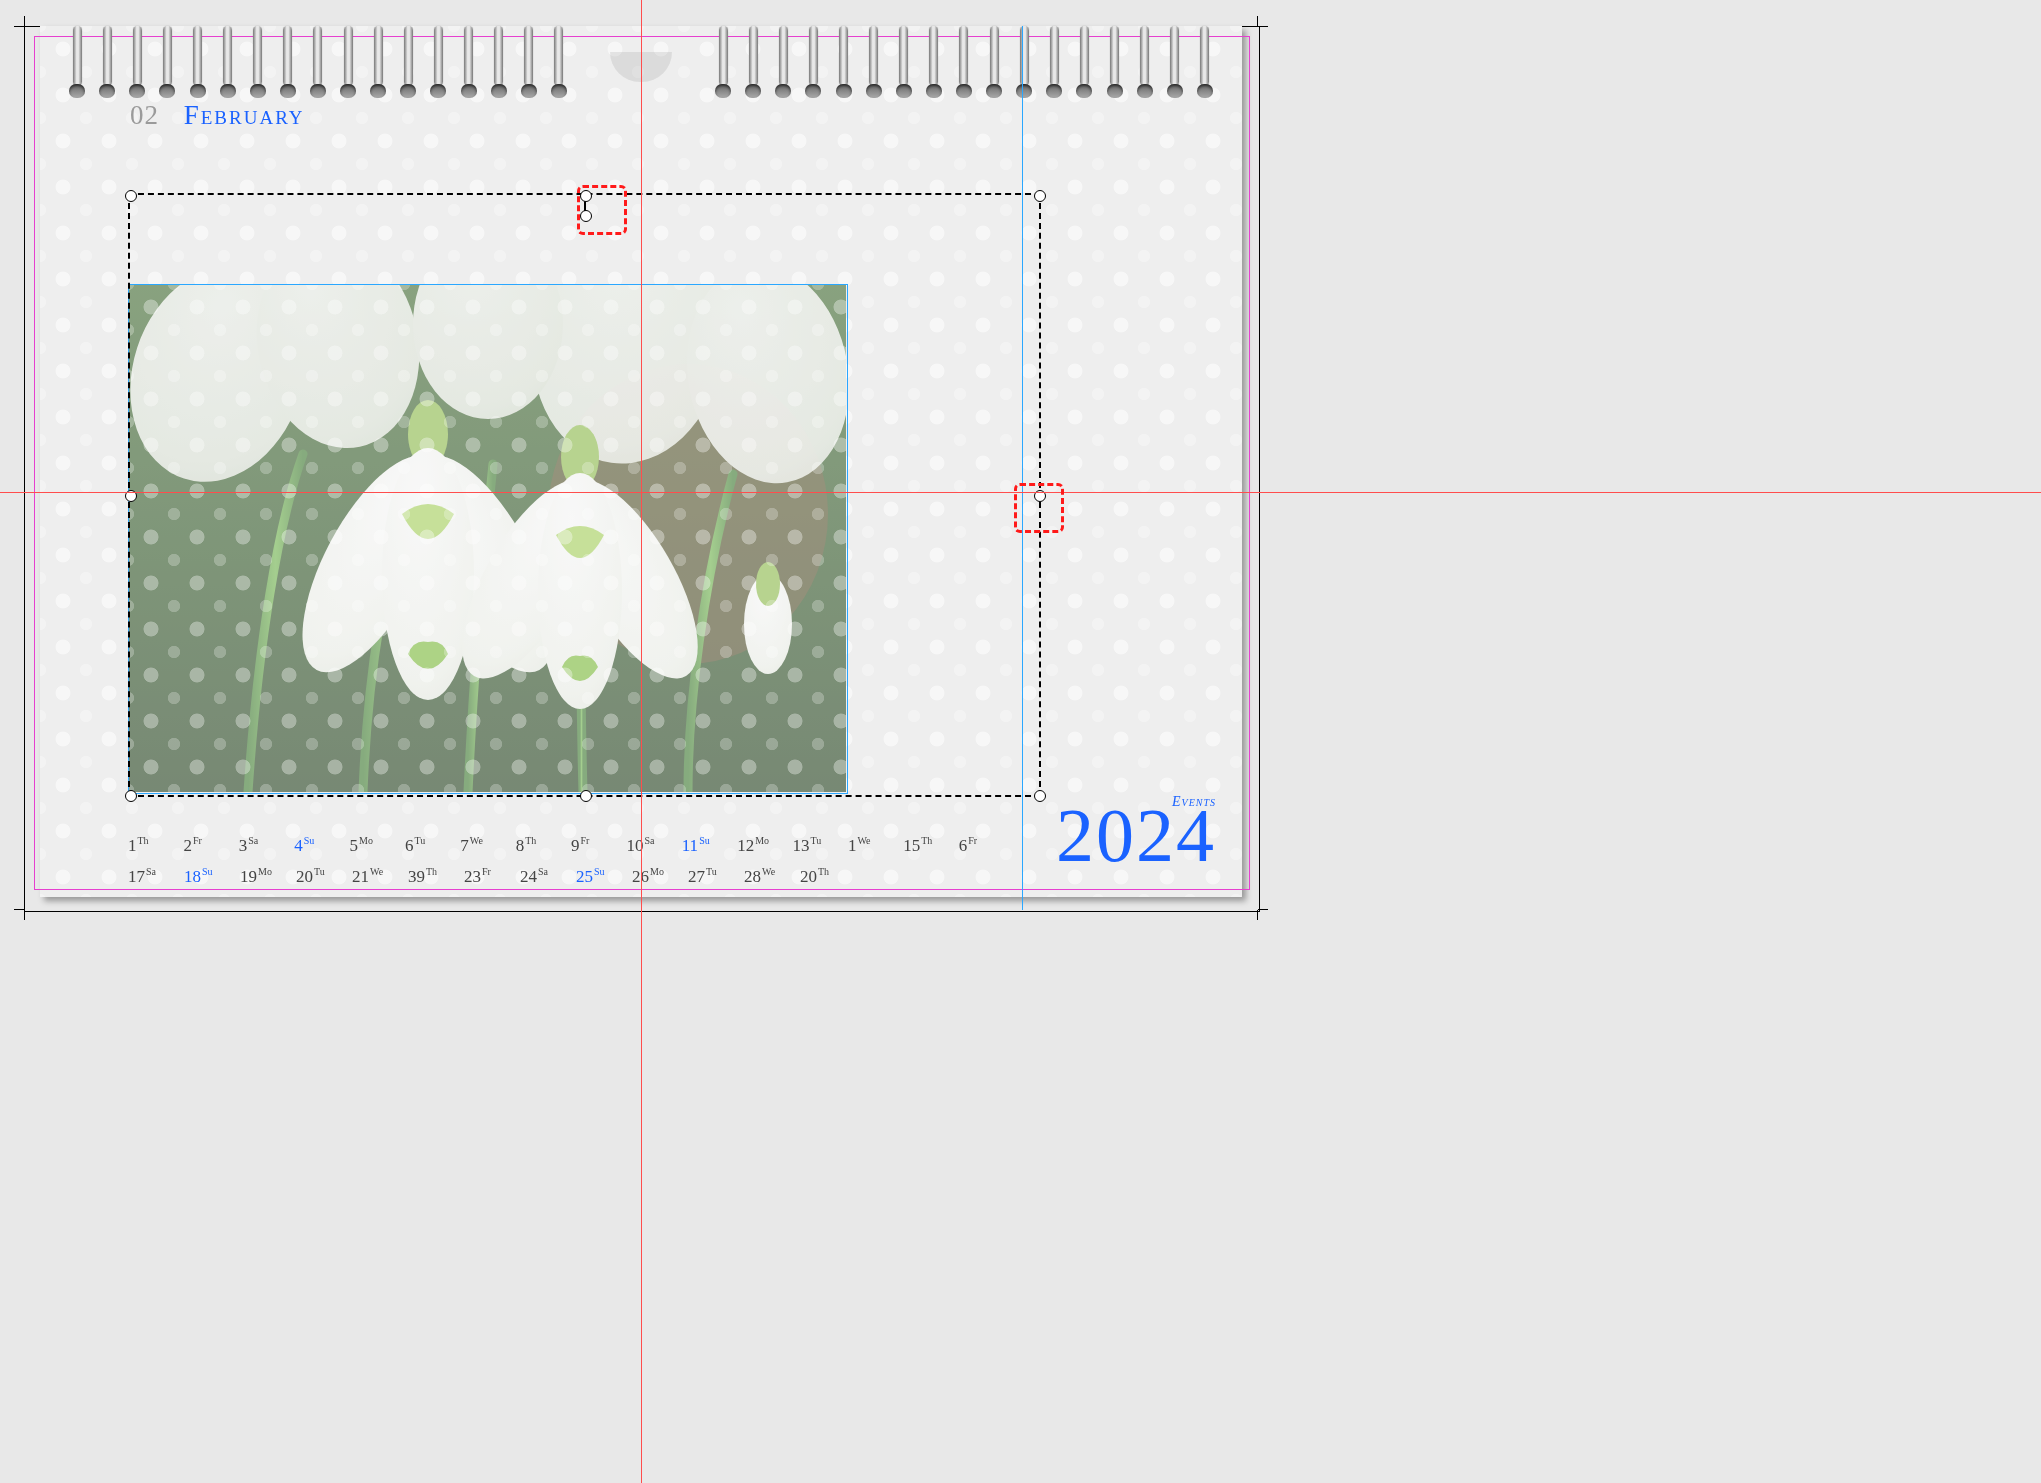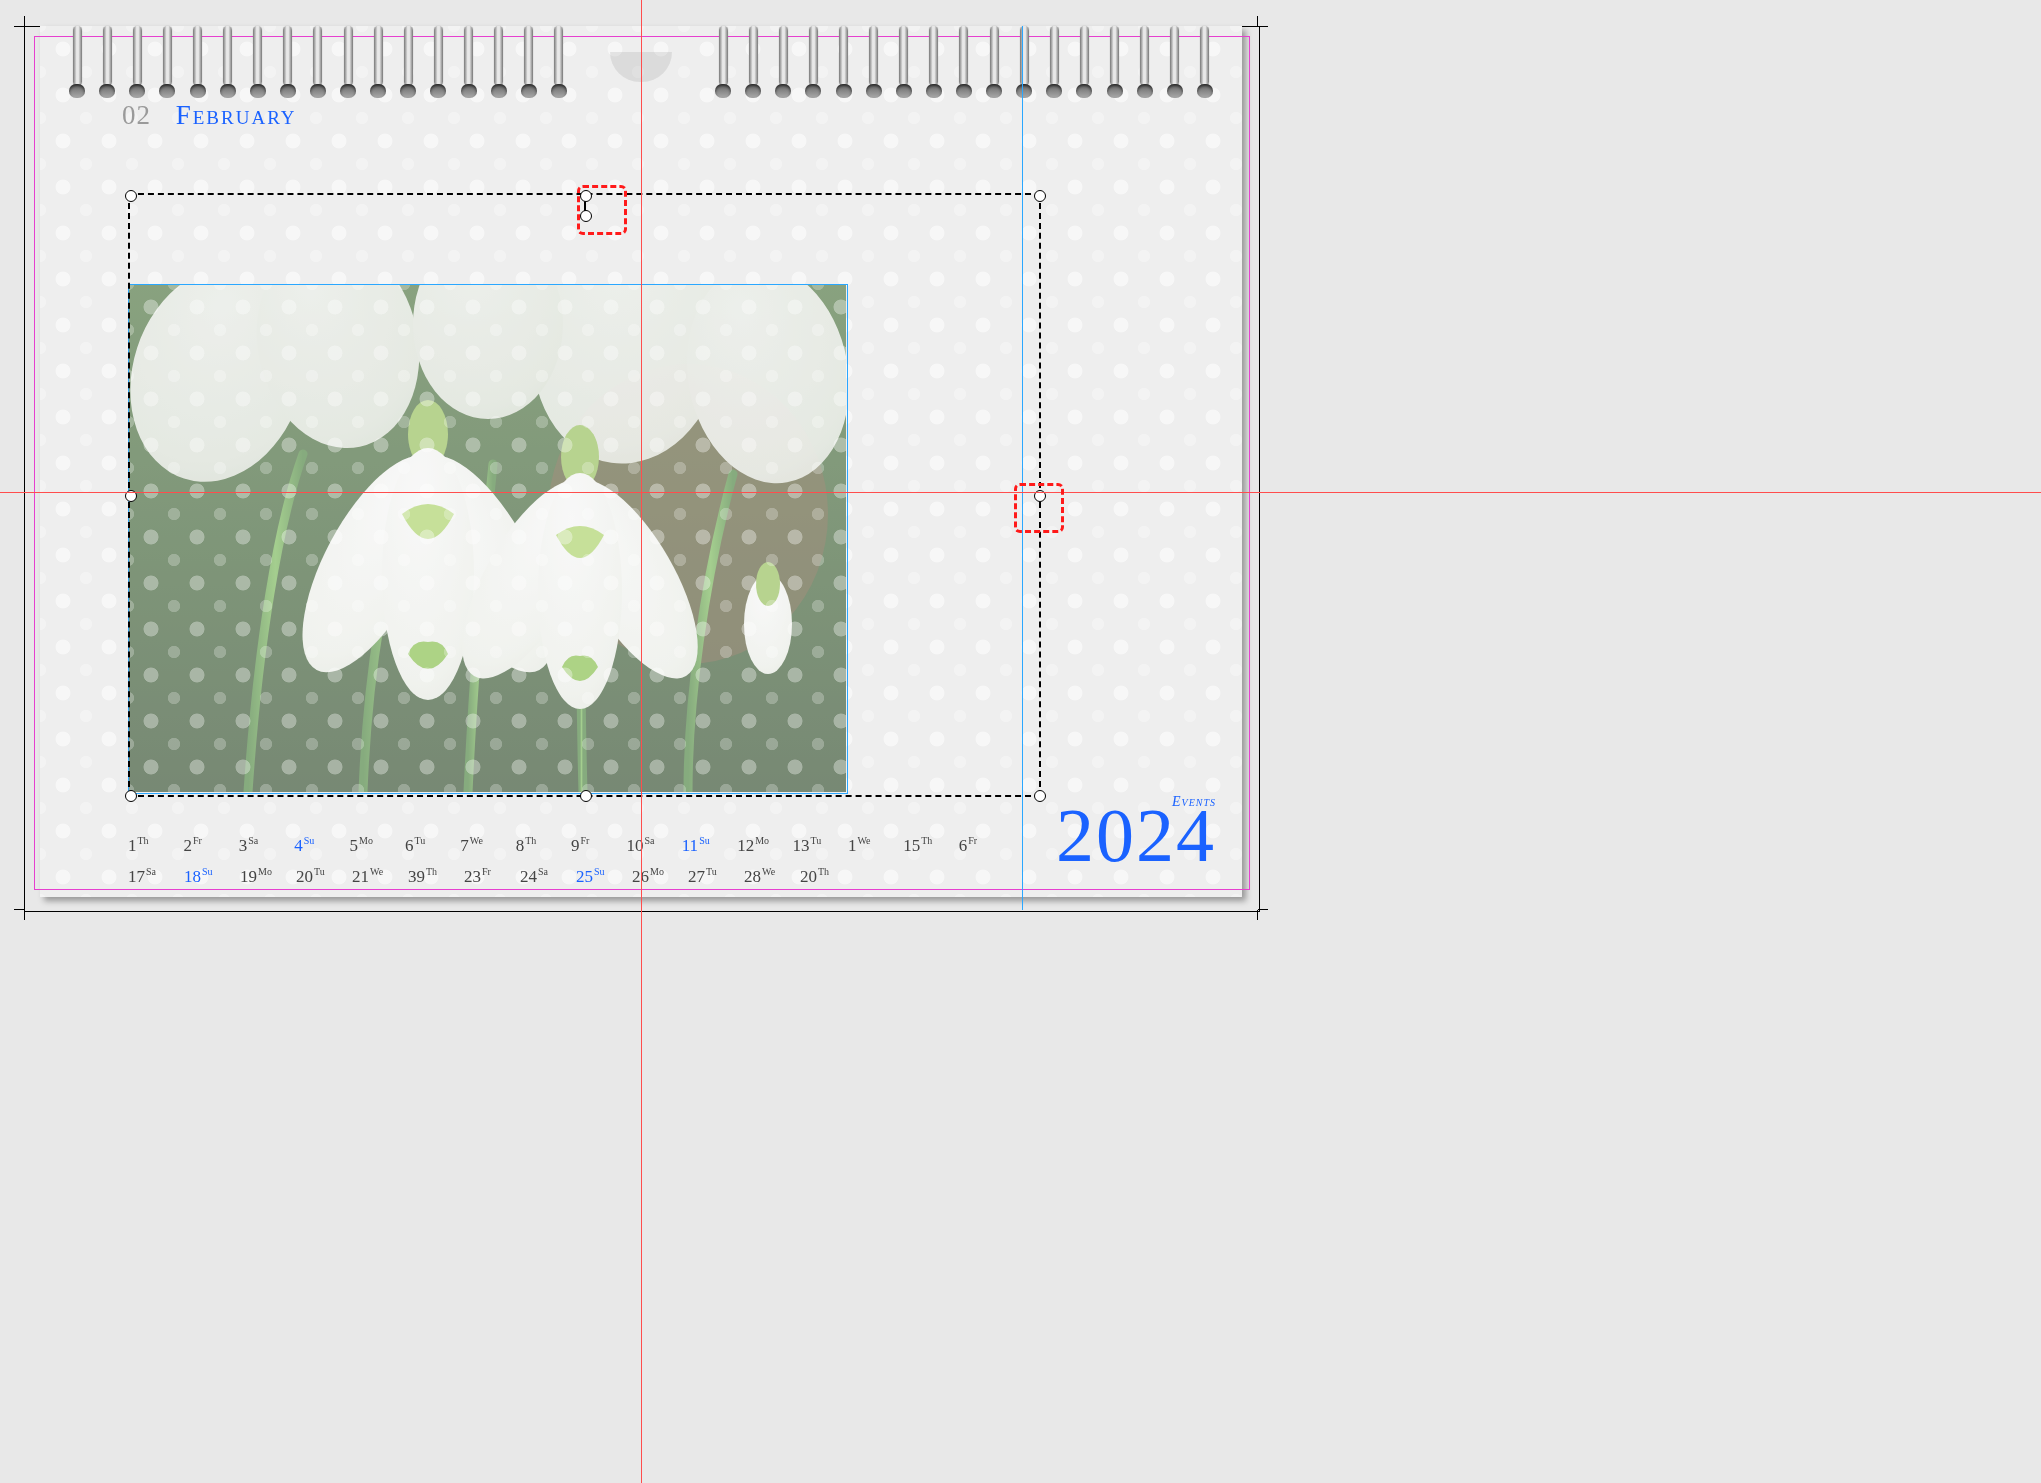--- a/index.html
+++ b/index.html
@@ -28,21 +28,21 @@
   .tick{position:absolute;background:#000;}
   
   .binding{position:absolute;left:0;right:0;top:22px;height:54px;display:flex;align-items:flex-start;}
   .binding-half{flex:1;display:flex;justify-content:space-evenly;padding:0 18px;}
   .ring{width:22px;height:54px;position:relative;}
   .ring .slot{position:absolute;left:3px;right:3px;bottom:4px;height:14px;border-radius:8px;background:linear-gradient(#666,#aaa);box-shadow:inset 0 2px 3px rgba(0,0,0,.6);}
   .ring .wire{position:absolute;left:50%;top:-22px;width:9px;height:60px;margin-left:-4.5px;border-radius:5px;background:linear-gradient(90deg,#777,#e8e8e8 40%,#e8e8e8 60%,#777);box-shadow:0 0 1px rgba(0,0,0,.4);}
   .binding-gap{width:90px;display:flex;align-items:flex-start;justify-content:center;}
   .tab{width:62px;height:30px;border-bottom-left-radius:40px;border-bottom-right-radius:40px;background:rgba(0,0,0,.08);margin-top:4px;}
   
-  .hdr{position:absolute;left:82px;top:74px;font-size:27px;}
+  .hdr{position:absolute;left:90px;top:74px;font-size:27px;}
   .hdr .num{color:#9a9a9a;font-weight:400;letter-spacing:1px;}
   .hdr .name{color:#1a62ff;font-variant:small-caps;letter-spacing:2px;margin-left:18px;}
   
   .photo{position:absolute;left:88px;top:258px;width:718px;height:508px;overflow:hidden;}
   .photo svg{width:100%;height:100%;display:block;}
   .photo-border{position:absolute;left:88px;top:258px;width:718px;height:508px;border:1px solid #2aa7ff;pointer-events:none;}
   .photo-overlay{position:absolute;left:88px;top:258px;width:718px;height:508px;background:rgba(238,238,238,.42);pointer-events:none;}
   .photo-overlay::before{
     content:"";position:absolute;inset:0;
     background:

